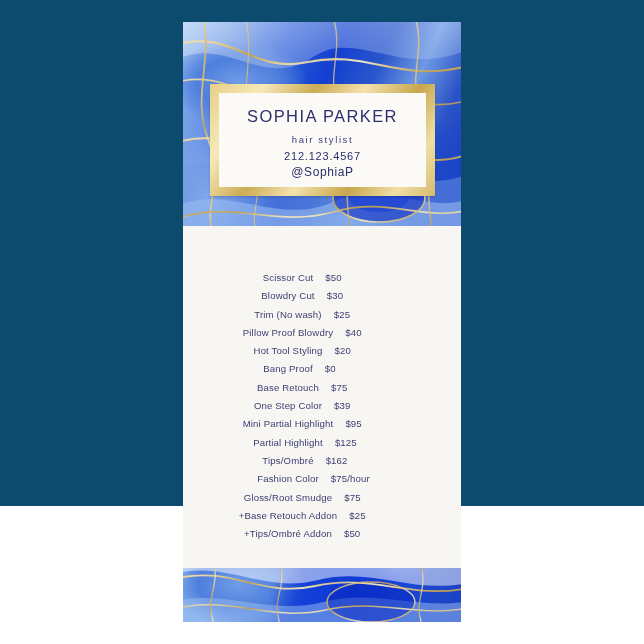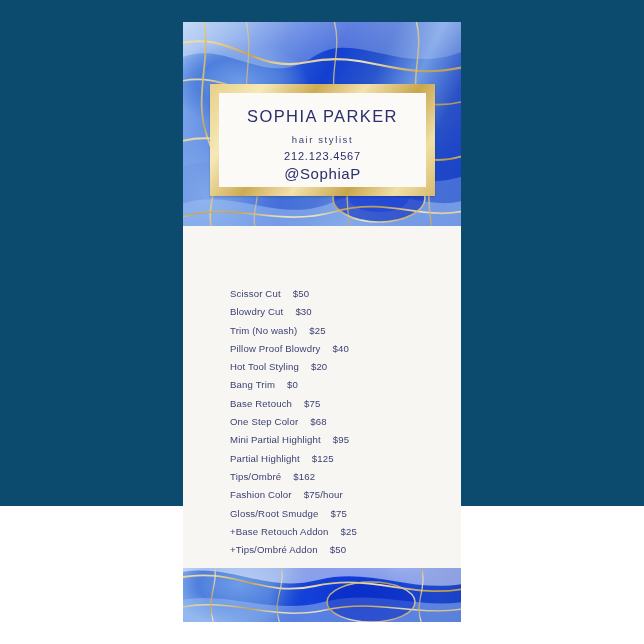--- a/index.html
+++ b/index.html
@@ -100,48 +100,47 @@
     text-align: center;
     font-size: 11px;
     letter-spacing: 0.8px;
     color: #2b2f6b;
   }
   .handle {
     position: absolute;
     left: 0; right: 0;
     top: 72px;
     text-align: center;
-    font-size: 15px;
+    font-size: 12px;
     letter-spacing: 0.6px;
     color: #2b2f6b;
   }
 
   
   .pricelist {
     position: absolute;
     left: 47px;
     top: 250px;
     width: 186px;
   }
   .price-row {
     display: flex;
-    justify-content: flex-start;
+    justify-content: center;
     align-items: baseline;
     height: 18.3px;
     font-size: 9.6px;
     color: #3b3f72;
     letter-spacing: 0.15px;
   }
   .service { white-space: nowrap; }
   .price {
     white-space: nowrap;
     min-width: 58px;
     text-align: left;
     margin-left: 12px;
-    margin-top: 16px;
   }
 </style>
 </head>
 <body>
 
 <div class="page">
   <div class="card">
 
     <div class="card-inner-bg"></div>
 
@@ -216,30 +215,30 @@
         </div>
         <div class="price-row">
           <span class="service">Pillow Proof Blowdry</span>
           <span class="price">$40</span>
         </div>
         <div class="price-row">
           <span class="service">Hot Tool Styling</span>
           <span class="price">$20</span>
         </div>
         <div class="price-row">
-          <span class="service">Bang Trim</span>
+          <span class="service">Bang Proof</span>
           <span class="price">$0</span>
         </div>
         <div class="price-row">
           <span class="service">Base Retouch</span>
           <span class="price">$75</span>
         </div>
         <div class="price-row">
           <span class="service">One Step Color</span>
-          <span class="price">$68</span>
+          <span class="price">$39</span>
         </div>
         <div class="price-row">
           <span class="service">Mini Partial Highlight</span>
           <span class="price">$95</span>
         </div>
         <div class="price-row">
           <span class="service">Partial Highlight</span>
           <span class="price">$125</span>
         </div>
         <div class="price-row">

